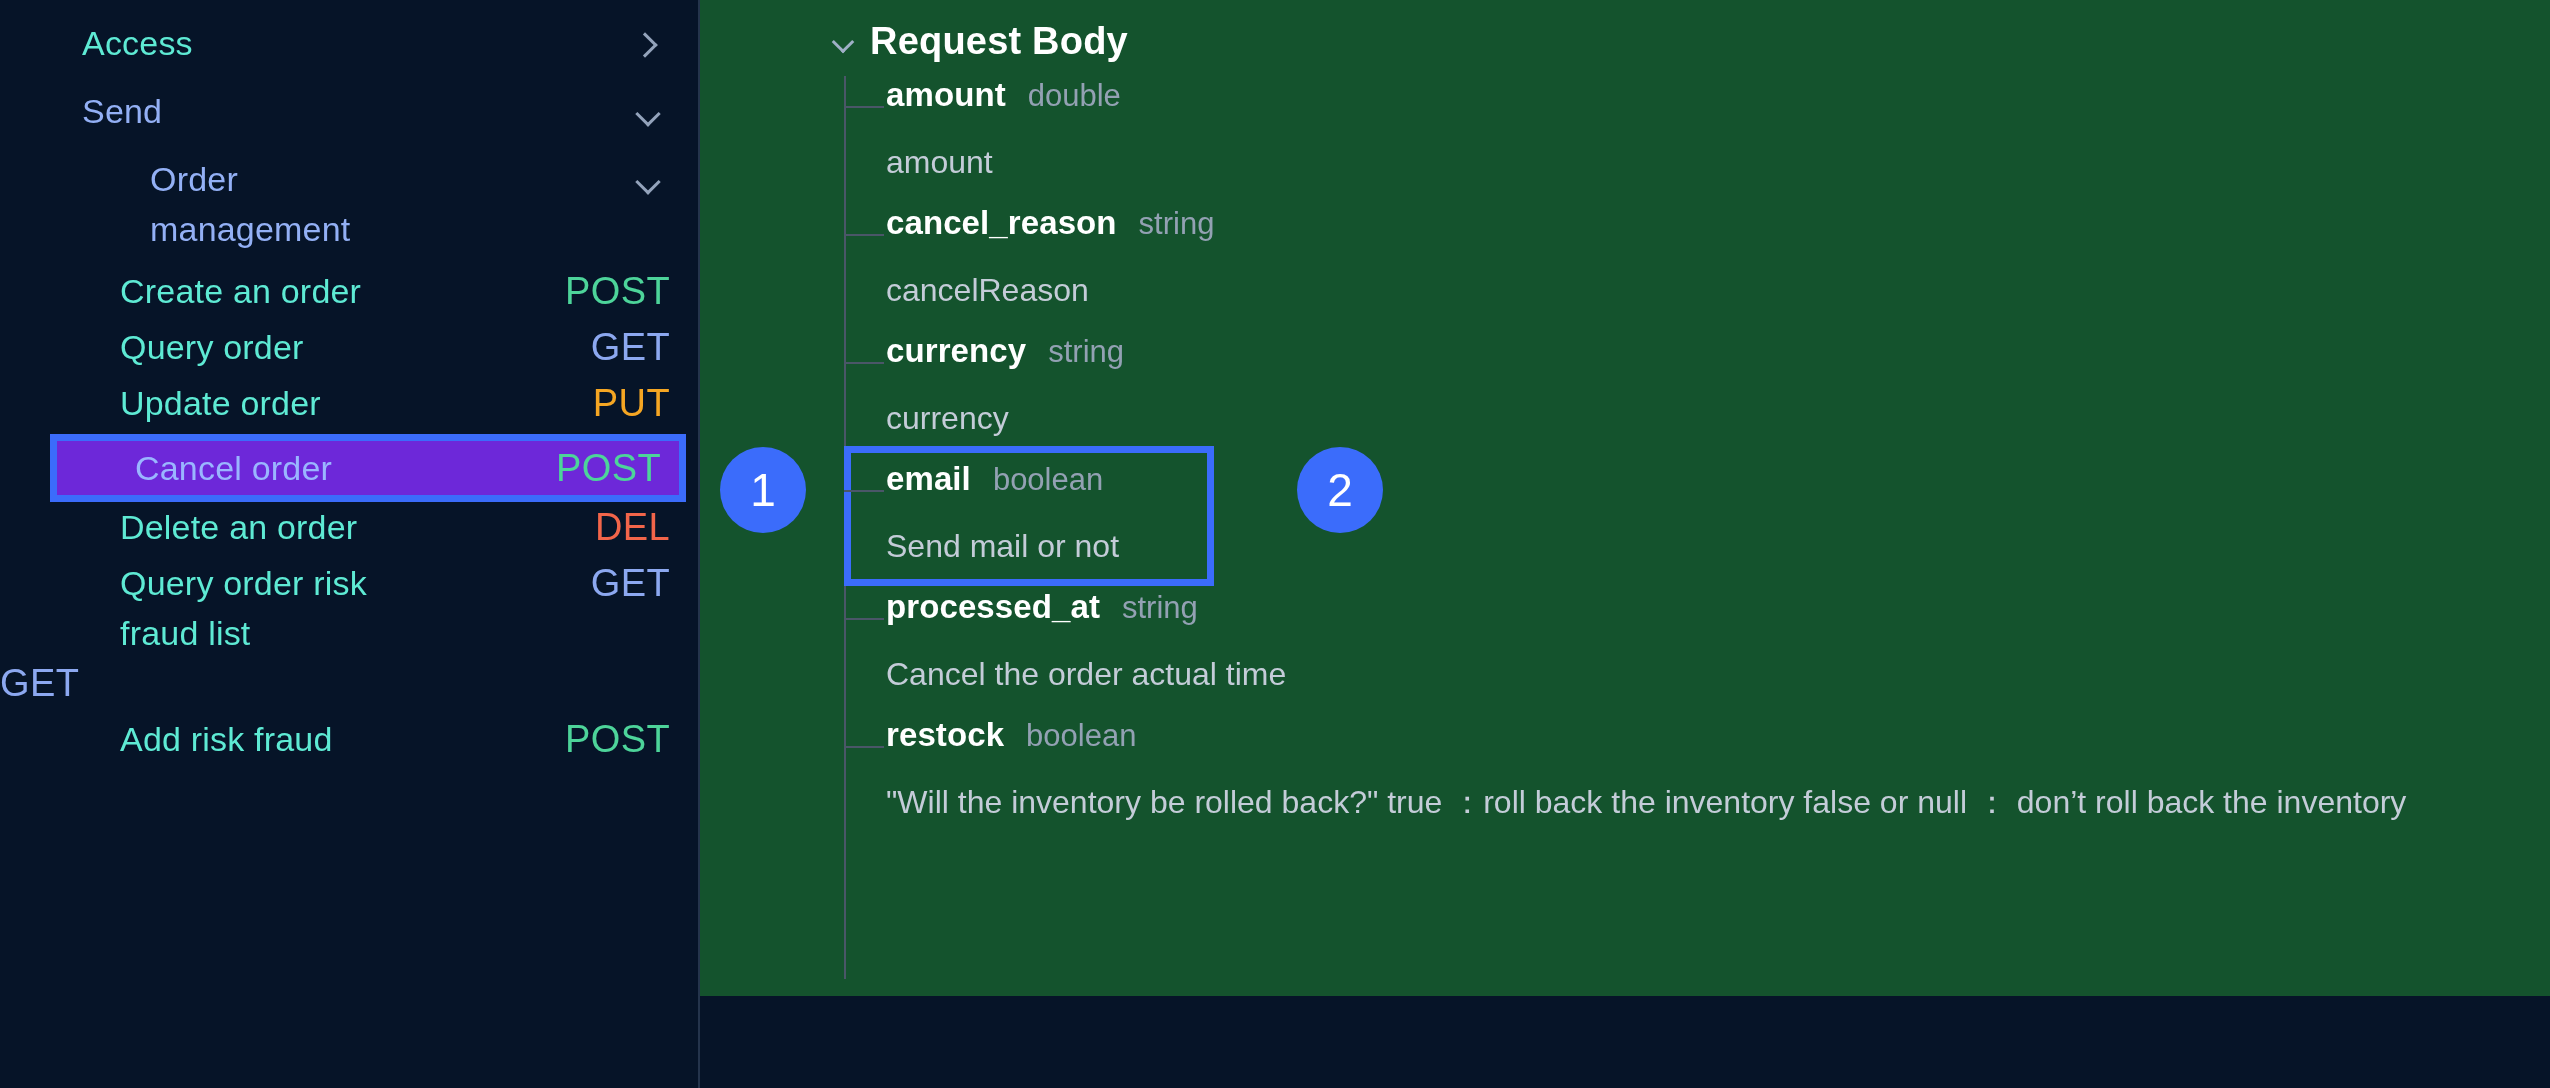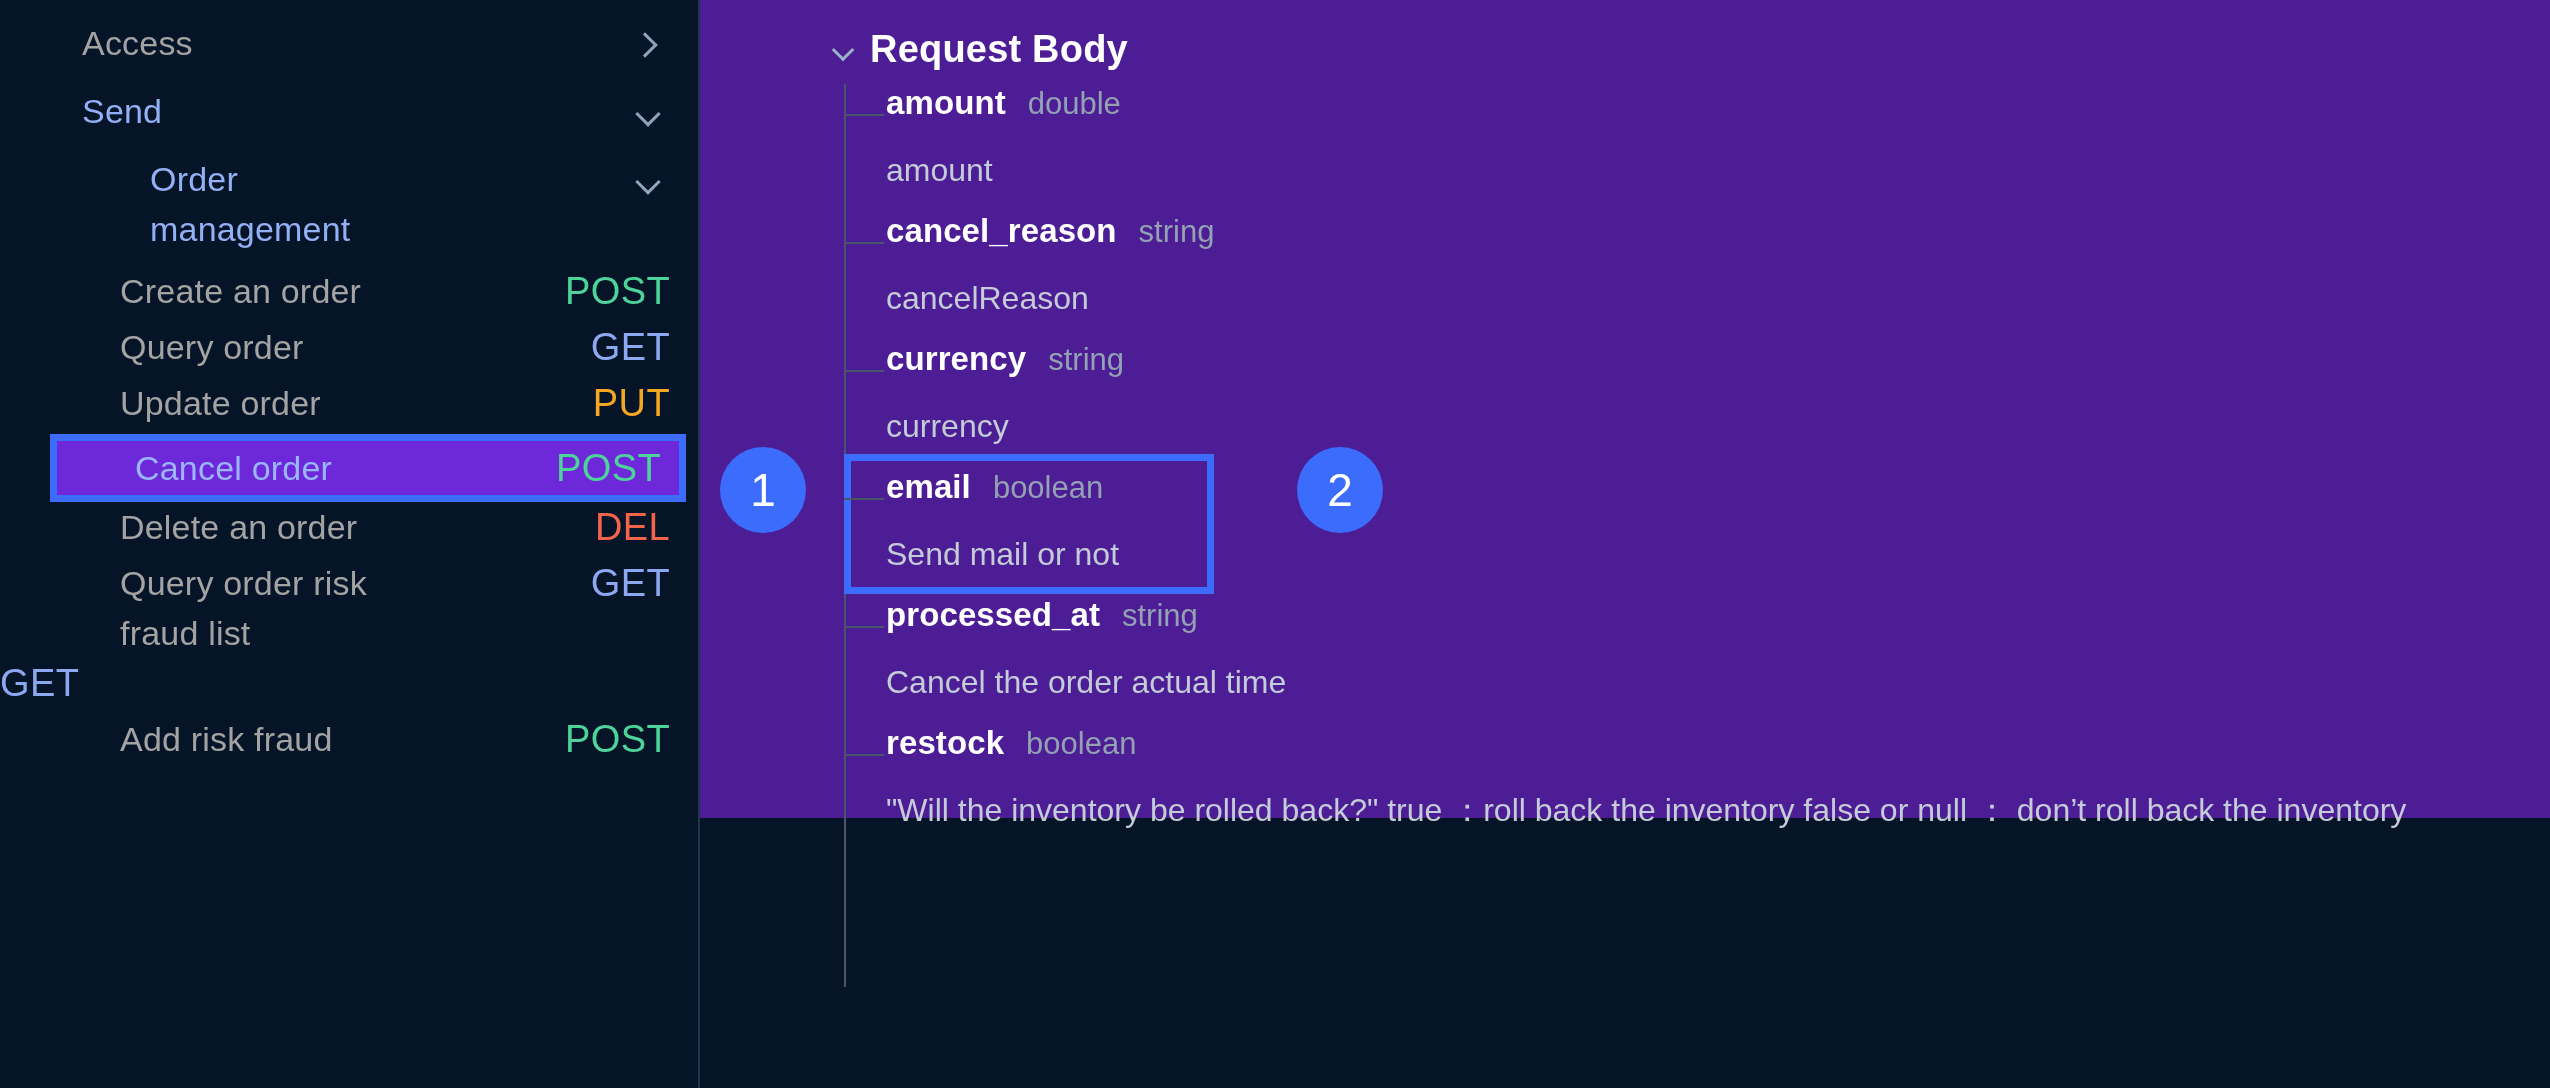--- a/index.html
+++ b/index.html
@@ -48,21 +48,21 @@
     font-size: 34px;
     line-height: 50px;
     letter-spacing: .2px;
     white-space: normal;
     max-width: 430px;
   }
   .lvl0 .nav-label { padding-left: 82px; }
   .lvl1 .nav-label { padding-left: 150px; }
   .lvl2 .nav-label { padding-left: 120px; }
 
-  .c-white   { color: #a3a3a3; }
+  .c-white   { color: #5eead4; }
   .c-blue    { color: #93b0f5; }
   .c-sel     { color: #9ab6ff; }
 
   .chev {
     width: 34px;
     height: 34px;
     flex: 0 0 34px;
     position: relative;
     margin-top: 10px;
     margin-right: 18px;
@@ -107,23 +107,23 @@
   .nav-row.selected .nav-label { padding-left: 78px; }
   .nav-row.selected .method { margin-right: 8px; }
 
   
   .gap-a { height: 12px; }
 
   
   .main {
     position: relative;
     flex: 1 1 auto;
-    height: 818px;
-    background: #4c1d95;
-    padding-top: 20px;
+    height: 996px;
+    background: #14532d;
+    padding-top: 12px;
   }
   .rb-header {
     display: flex;
     align-items: center;
     padding-left: 130px;
     height: 58px;
   }
   .rb-chev {
     width: 26px;
     height: 26px;

